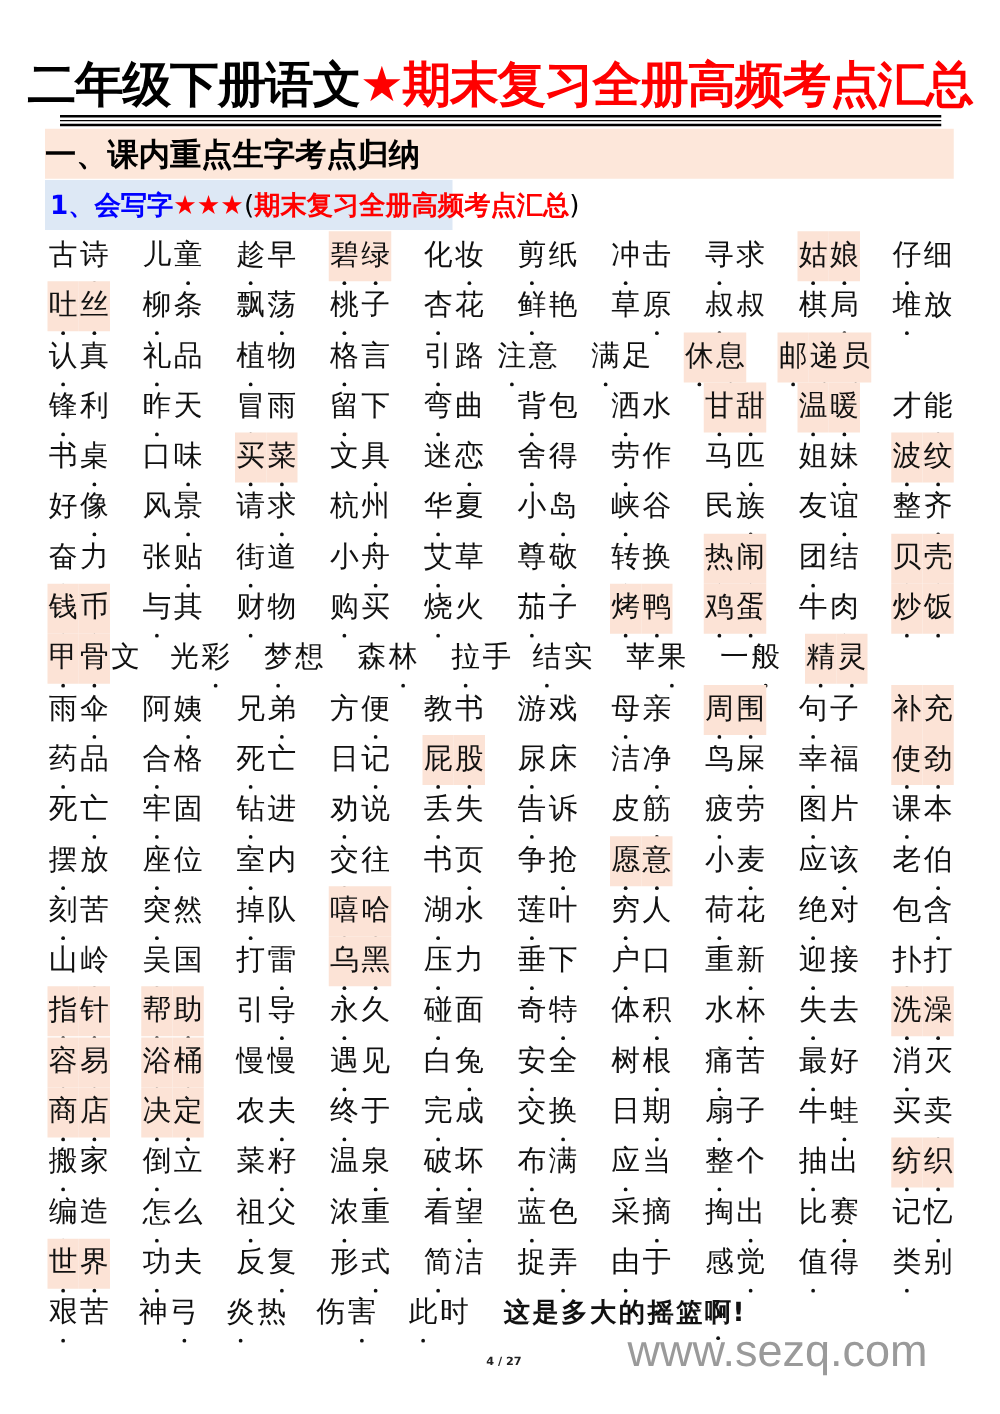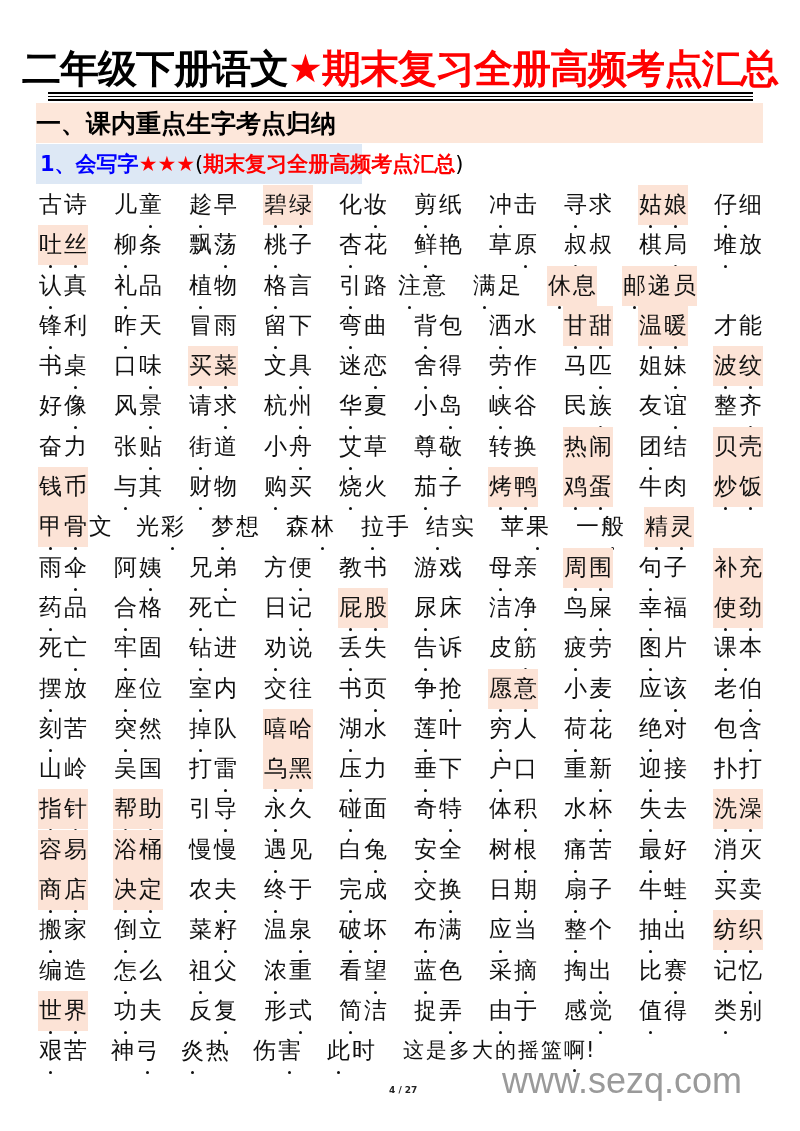--- a/index.html
+++ b/index.html
@@ -25,21 +25,21 @@
   .subsection .num { color: #0000ff; }
   .subsection .stars { color: #ff0000; }
   .subsection .paren { color: #000; font-weight: normal; }
   .subsection .note { color: #ff0000; }
   .grid { position: absolute; left: 38px; top: 185px; width: 740px; }
   .row { position: relative; height: 40.3px; }
   .word { position: absolute; top: 0; height: 40px; display: flex; }
   .ch { position: relative; width: 25px; text-align: center; font-size: 23px; line-height: 38px; color: #111; }
   .ch.dot::after { content: ""; position: absolute; left: 50%; bottom: -3px; width: 3px; height: 3px;
                    margin-left: -1.5px; border-radius: 50%; background: #111; }
-  .sentence { position: absolute; top: 0; font-size: 21px; line-height: 38px; white-space: nowrap; }
+  .sentence { position: absolute; top: 0; font-size: 21px; line-height: 38px; white-space: nowrap; font-weight: bold; }
   .sentence .ch { width: 23px; font-size: 21px; }
   .page-num { position: absolute; left: 389px; top: 1085px; font-size: 9px; font-weight: bold; color: #222; }
   .watermark { position: absolute; left: 502px; top: 1060px; font-size: 36px; color: #9a9a9a;
                font-family: "Liberation Sans", sans-serif; letter-spacing: 0px; }
 </style>
 </head>
 <body>
 
 <div class="title-wrap">
   <span class="title">

